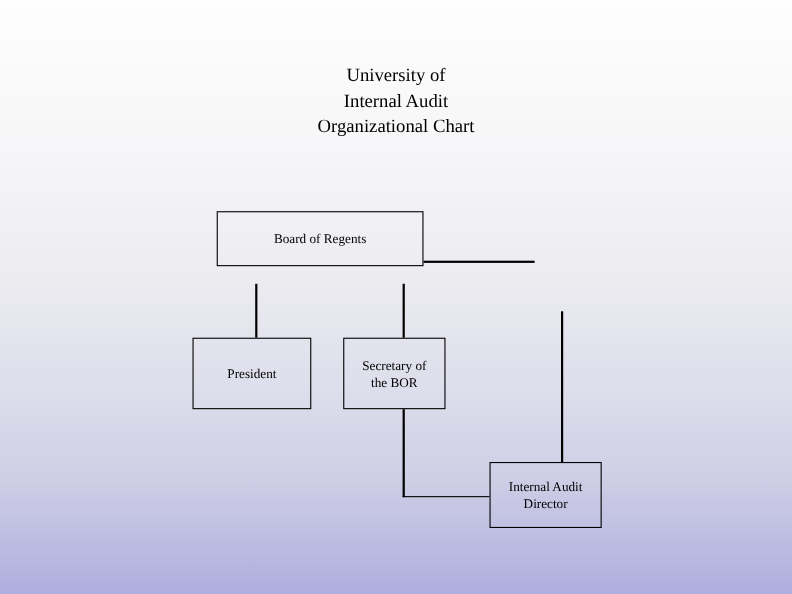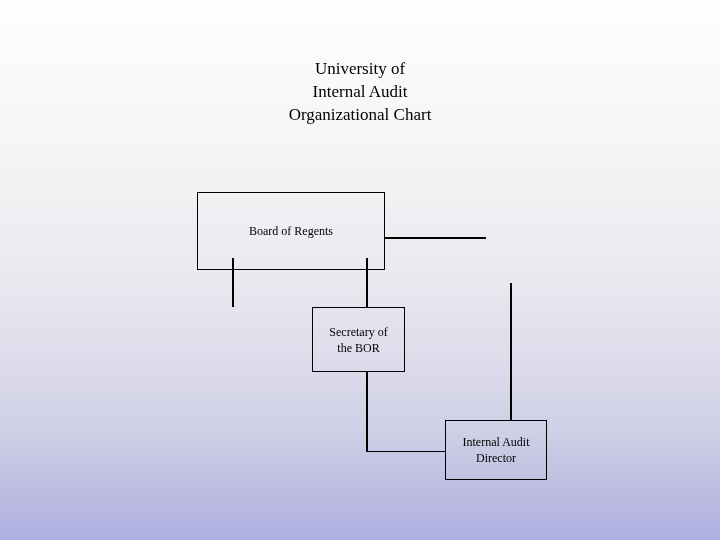--- a/index.html
+++ b/index.html
@@ -48,21 +48,21 @@
     font-size: 12px;
     line-height: 16px;
     text-align: center;
     white-space: pre-line;
   }
   .edge {
     position: absolute;
     background: #000000;
   }
   
-  .node-board     { left: 197px; top: 192px; width: 188px; height: 78px; }
+  .node-board     { left: 197px; top: 192px; width: 188px; height: 50px; }
   .node-chair     { left: 486px; top: 209px; width: 116px; height: 74px; }
   .node-president { left: 175px; top: 307px; width: 108px; height: 65px; }
   .node-secretary { left: 312px; top: 307px; width: 93px; height: 65px; }
   .node-director  { left: 445px; top: 420px; width: 102px; height: 60px; }
   
   .edge-board-president    { left: 232px; top: 258px; width: 1.5px; height: 49px; }
   .edge-board-secretary    { left: 366px; top: 258px; width: 1.5px; height: 49px; }
   .edge-board-chair        { left: 385px; top: 237px; width: 101px; height: 1.5px; }
   .edge-chair-director     { left: 510px; top: 283px; width: 1.5px; height: 137px; }
   .edge-secretary-elbow-v  { left: 366px; top: 372px; width: 1.5px; height: 80px; }
@@ -82,20 +82,23 @@
   <div class="edge edge-board-chair"></div>
   <div class="edge edge-chair-director"></div>
   <div class="edge edge-secretary-elbow-v"></div>
   <div class="edge edge-secretary-elbow-h"></div>
 
   <div class="node node-board">
     <span class="node-label">Board of Regents</span>
   </div>
 
 
+  <div class="node node-president">
+    <span class="node-label">President</span>
+  </div>
 
   <div class="node node-secretary">
     <span class="node-label">Secretary of
 the BOR</span>
   </div>
 
   <div class="node node-director">
     <span class="node-label">Internal Audit
 Director</span>
   </div>

